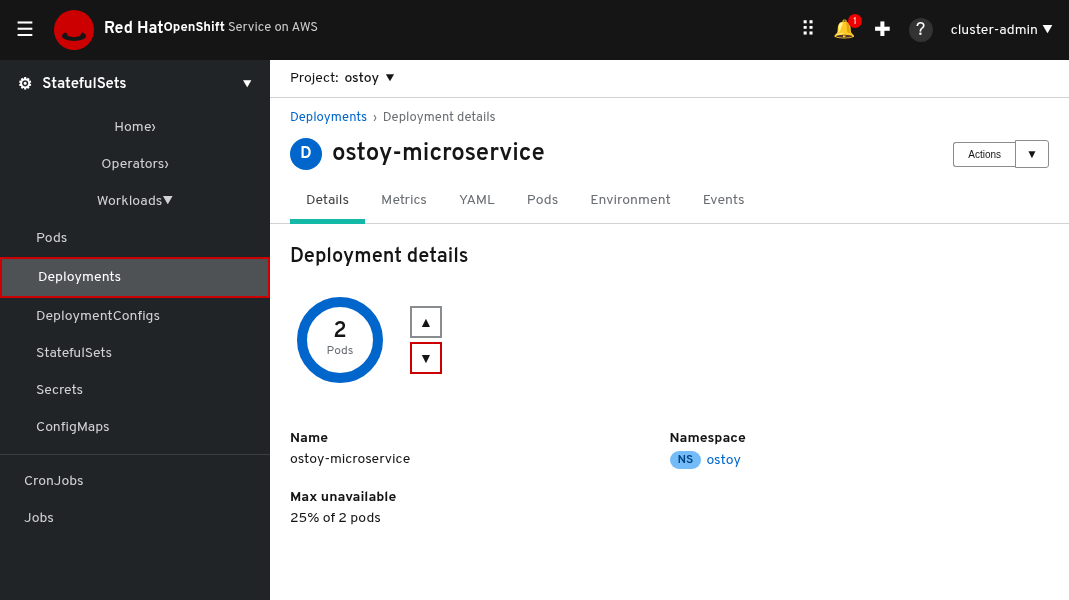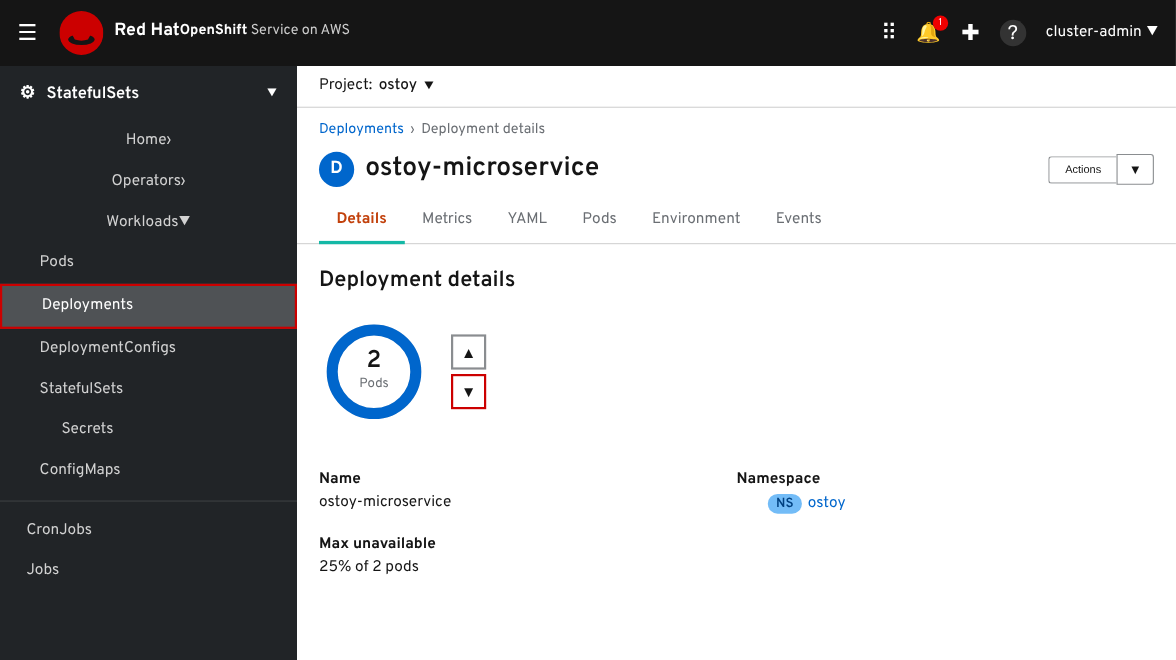--- a/index.html
+++ b/index.html
@@ -60,42 +60,42 @@
     .page-header-left { display: flex; align-items: center; gap: 10px; }
     .deployment-icon { width: 32px; height: 32px; background: #0066cc; border-radius: 50%; display: flex; align-items: center; justify-content: center; color: #fff; font-size: 16px; font-weight: 700; }
     .page-title { font-size: 24px; font-weight: 600; color: #151515; }
     .actions-btn { display: flex; align-items: center; gap: 0; }
     .actions-btn-main { background: #fff; border: 1px solid #8a8d90; color: #151515; padding: 6px 14px; font-size: 10px; cursor: pointer; border-right: none; border-radius: 3px 0 0 3px; }
     .actions-btn-caret { background: #fff; border: 1px solid #8a8d90; color: #151515; padding: 6px 10px; font-size: 12px; cursor: pointer; border-radius: 0 3px 3px 0; }
 
     
     .tabs { display: flex; border-bottom: 1px solid #d2d2d2; padding: 0 20px; flex-shrink: 0; }
     .tab { padding: 10px 16px; font-size: 14px; cursor: pointer; color: #6a6e73; border-bottom: 3px solid transparent; margin-bottom: -1px; }
-    .tab.active { color: #c2410c; border-bottom: 3px solid #14b8a6; font-weight: 700; }
+    .tab.active { color: #404040; border-bottom: 5px solid #14b8a6; font-weight: 400; }
 
     
     .main-content { padding: 20px; overflow-y: auto; flex: 1; }
     .section-title { font-size: 20px; font-weight: 600; margin-bottom: 20px; }
 
     
     .pods-section { display: flex; align-items: center; gap: 20px; margin-bottom: 30px; }
     .donut-container { position: relative; width: 100px; height: 100px; }
     .donut-svg { width: 100px; height: 100px; }
     .donut-center { position: absolute; top: 50%; left: 50%; transform: translate(-50%, -50%); text-align: center; }
     .donut-number { font-size: 22px; font-weight: 600; color: #151515; line-height: 1; }
     .donut-label { font-size: 12px; color: #6a6e73; }
     .pods-controls { display: flex; flex-direction: column; gap: 4px; }
     .pods-ctrl-btn { width: 32px; height: 32px; border: 2px solid #c00; background: #fff; cursor: pointer; display: flex; align-items: center; justify-content: center; font-size: 14px; color: #151515; }
 
     
     .details-grid { display: grid; grid-template-columns: 1fr 1fr; gap: 0; }
     .detail-item { padding: 10px 0; }
     .detail-label { font-size: 14px; font-weight: 700; color: #151515; margin-bottom: 4px; }
     .detail-value { font-size: 14px; color: #151515; }
-    .ns-badge { display: inline-flex; align-items: center; gap: 5px; margin-left: 28px; }
+    .ns-badge { display: inline-flex; align-items: center; gap: 5px; }
     .ns-tag { background: #73bcf7; color: #004080; border-radius: 10px; padding: 1px 8px; font-size: 12px; font-weight: 600; }
     .ns-link { color: #0066cc; text-decoration: none; cursor: pointer; }
   </style>
 </head>
 <body>
 
 <nav class="top-nav">
   <span class="hamburger">☰</span>
 
   <div class="top-nav-brand">
@@ -171,21 +171,21 @@
       </div>
 
       <div class="sidebar-nav-item" style="padding-left: 36px;">
         <span>DeploymentConfigs</span>
       </div>
 
       <div class="sidebar-nav-item" style="padding-left: 36px;">
         <span>StatefulSets</span>
       </div>
 
-      <div class="sidebar-nav-item" style="padding-left: 56px;">
+      <div class="sidebar-nav-item" style="padding-left: 36px;">
         <span>Secrets</span>
       </div>
 
       <div class="sidebar-nav-item" style="padding-left: 36px;">
         <span>ConfigMaps</span>
       </div>
 
       <hr class="sidebar-divider">
 
       <div class="sidebar-nav-item">

